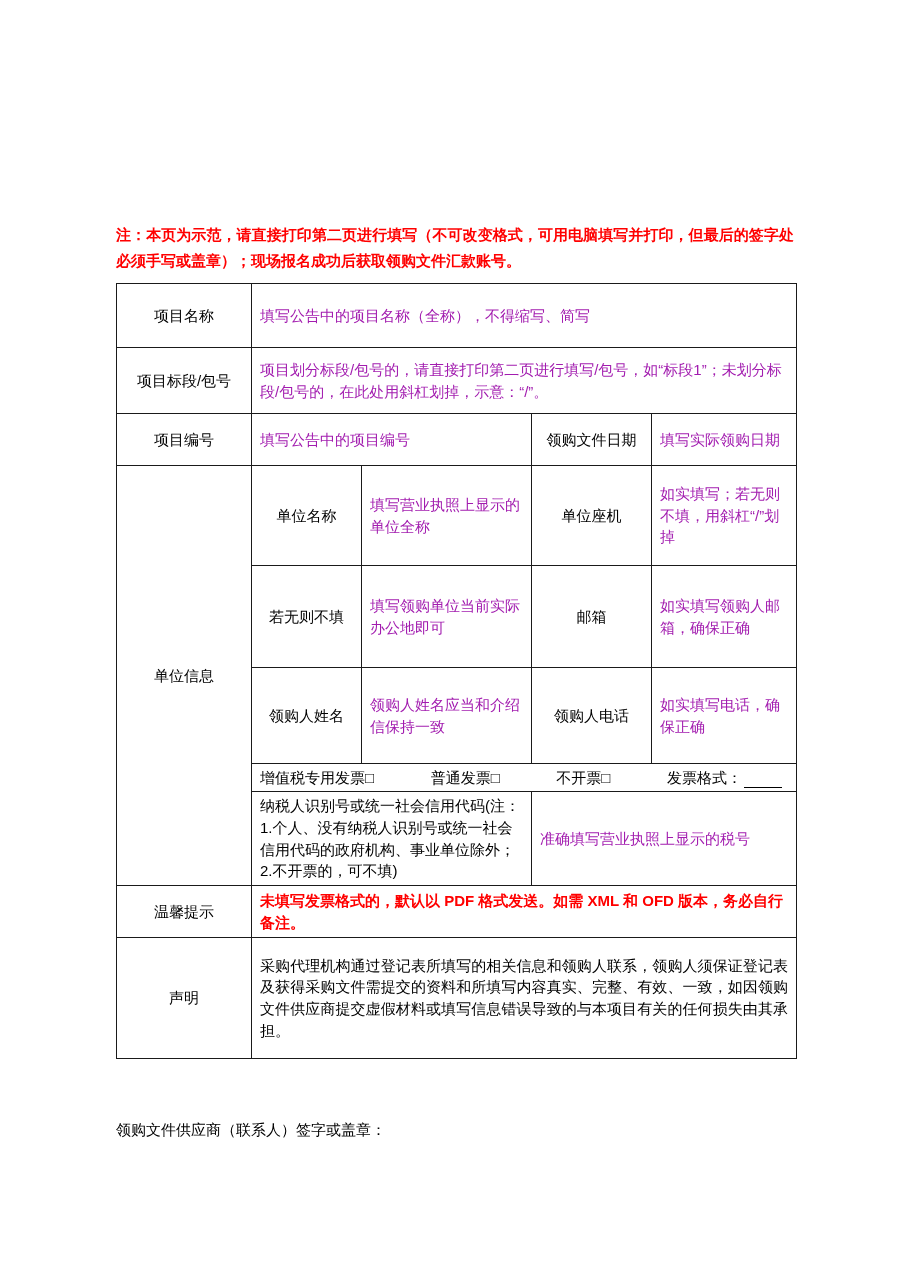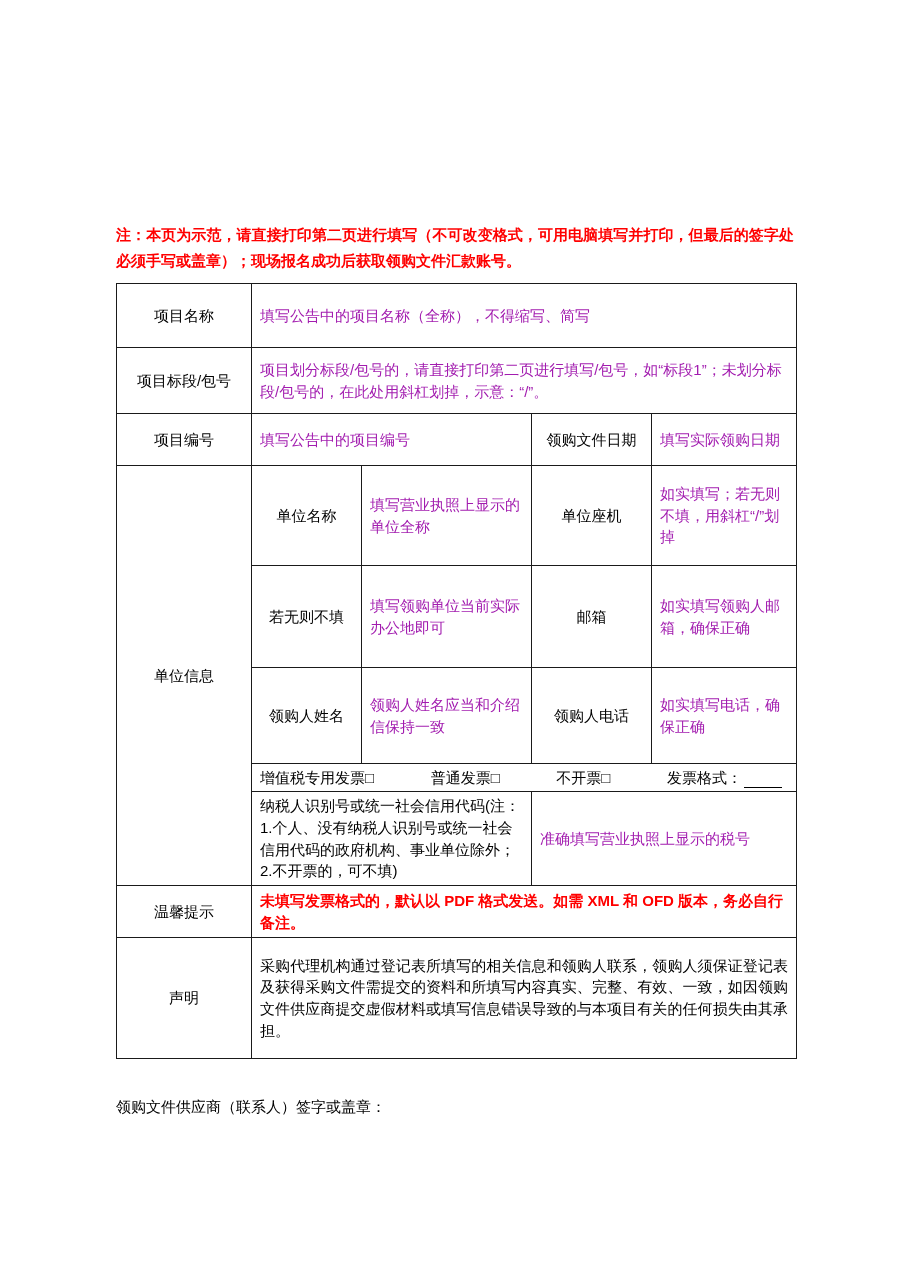--- a/index.html
+++ b/index.html
@@ -92,21 +92,21 @@
   .invoice-opt { white-space: nowrap; }
   .invoice-format { white-space: nowrap; display: inline-flex; align-items: flex-end; }
   .blank-line {
     display: inline-block;
     width: 38px;
     border-bottom: 1.6px solid #000;
     height: 14px;
     margin-left: 2px;
   }
   .footer-line {
-    margin-top: 39px;
+    margin-top: 62px;
     font-size: 15px;
     color: #000;
   }
 </style>
 </head>
 <body>
 
 <div class="page">
 
 

